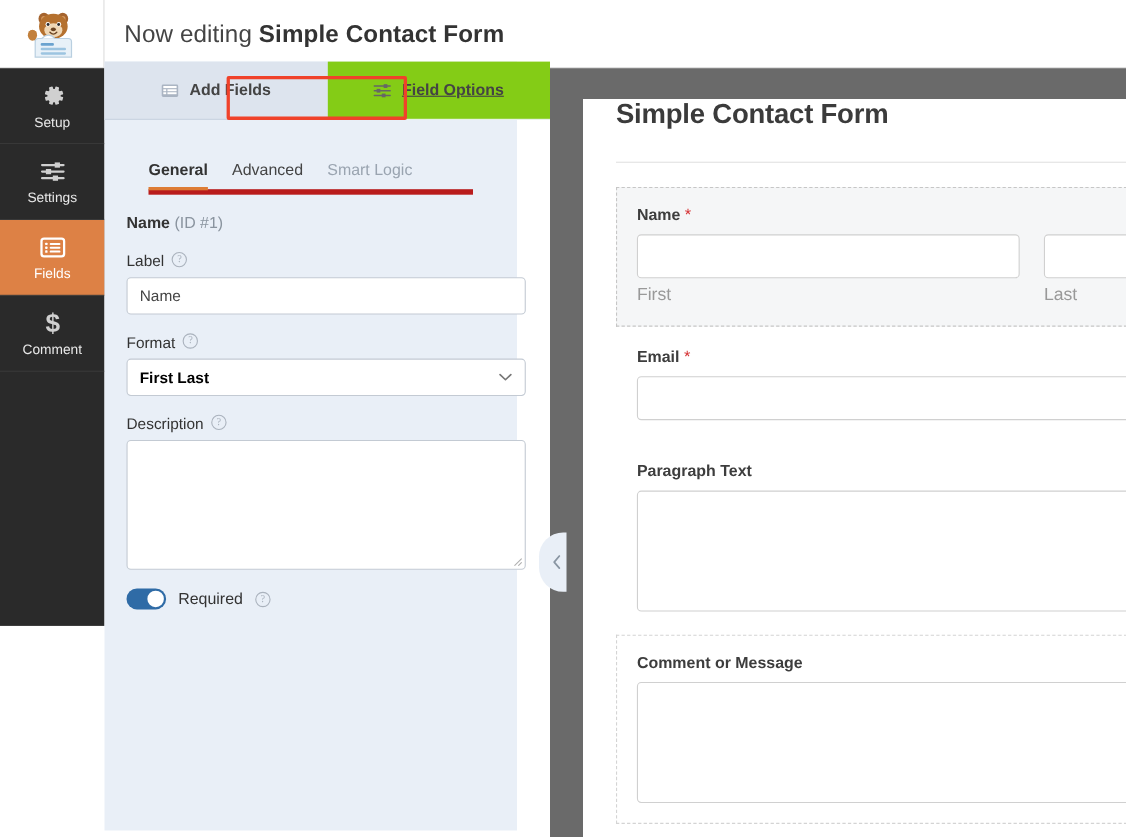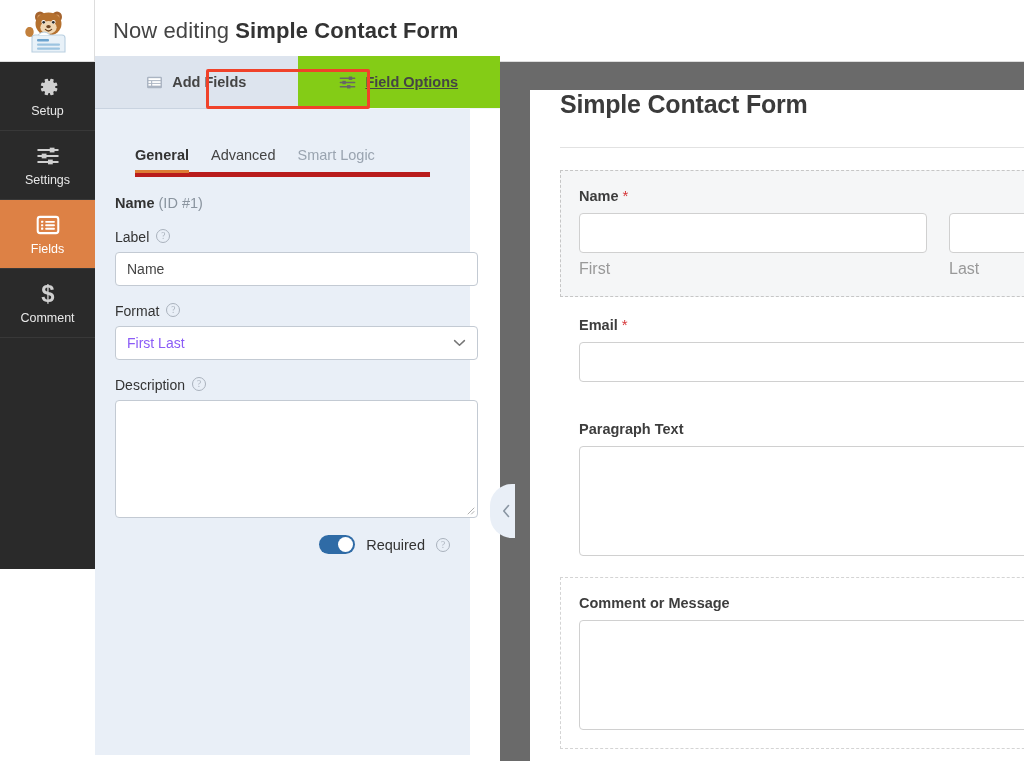--- a/index.html
+++ b/index.html
@@ -100,42 +100,43 @@
   }
   .opt-input {
     width: 363px; height: 34px; background: #ffffff;
     border: 1px solid #c3cad3; border-radius: 4px;
     padding: 0 11px; font-size: 14px; color: #444444;
     font-family: "Liberation Sans", sans-serif; outline: none;
   }
   .opt-select {
     width: 363px; height: 34px; background: #ffffff;
     border: 1px solid #c3cad3; border-radius: 4px;
-    padding: 0 11px; font-size: 14px; color: #8b5cf6;
+    padding: 0 11px; font-size: 14px; color: #000000;
     display: flex; align-items: center; justify-content: space-between;
     cursor: pointer;
+    font-weight: bold;
   }
   .chev { width: 13px; height: 8px; flex: none; }
   .chev svg { width: 100%; height: 100%; display: block; }
   .opt-textarea {
     width: 363px; height: 118px; background: #ffffff;
     border: 1px solid #c3cad3; border-radius: 4px;
     padding: 8px 11px; font-size: 14px; color: #444444;
     font-family: "Liberation Sans", sans-serif; outline: none;
     resize: none; display: block;
   }
   .ta-wrap { position: relative; width: 363px; }
   .ta-grip {
     position: absolute; right: 3px; bottom: 3px;
     width: 11px; height: 11px; pointer-events: none;
   }
   .ta-grip svg { width: 100%; height: 100%; display: block; }
 
   .toggle-row {
-    display: flex; align-items: center; gap: 11px; margin-top: 2px; justify-content: flex-end;
+    display: flex; align-items: center; gap: 11px; margin-top: 2px;
   }
   .toggle {
     width: 36px; height: 19px; border-radius: 10px;
     background: #2f6ba6; position: relative; cursor: pointer; flex: none;
   }
   .toggle .knob {
     position: absolute; top: 2px; right: 2px;
     width: 15px; height: 15px; border-radius: 50%; background: #ffffff;
   }
   .toggle-label { font-size: 14.5px; color: #333333; }

